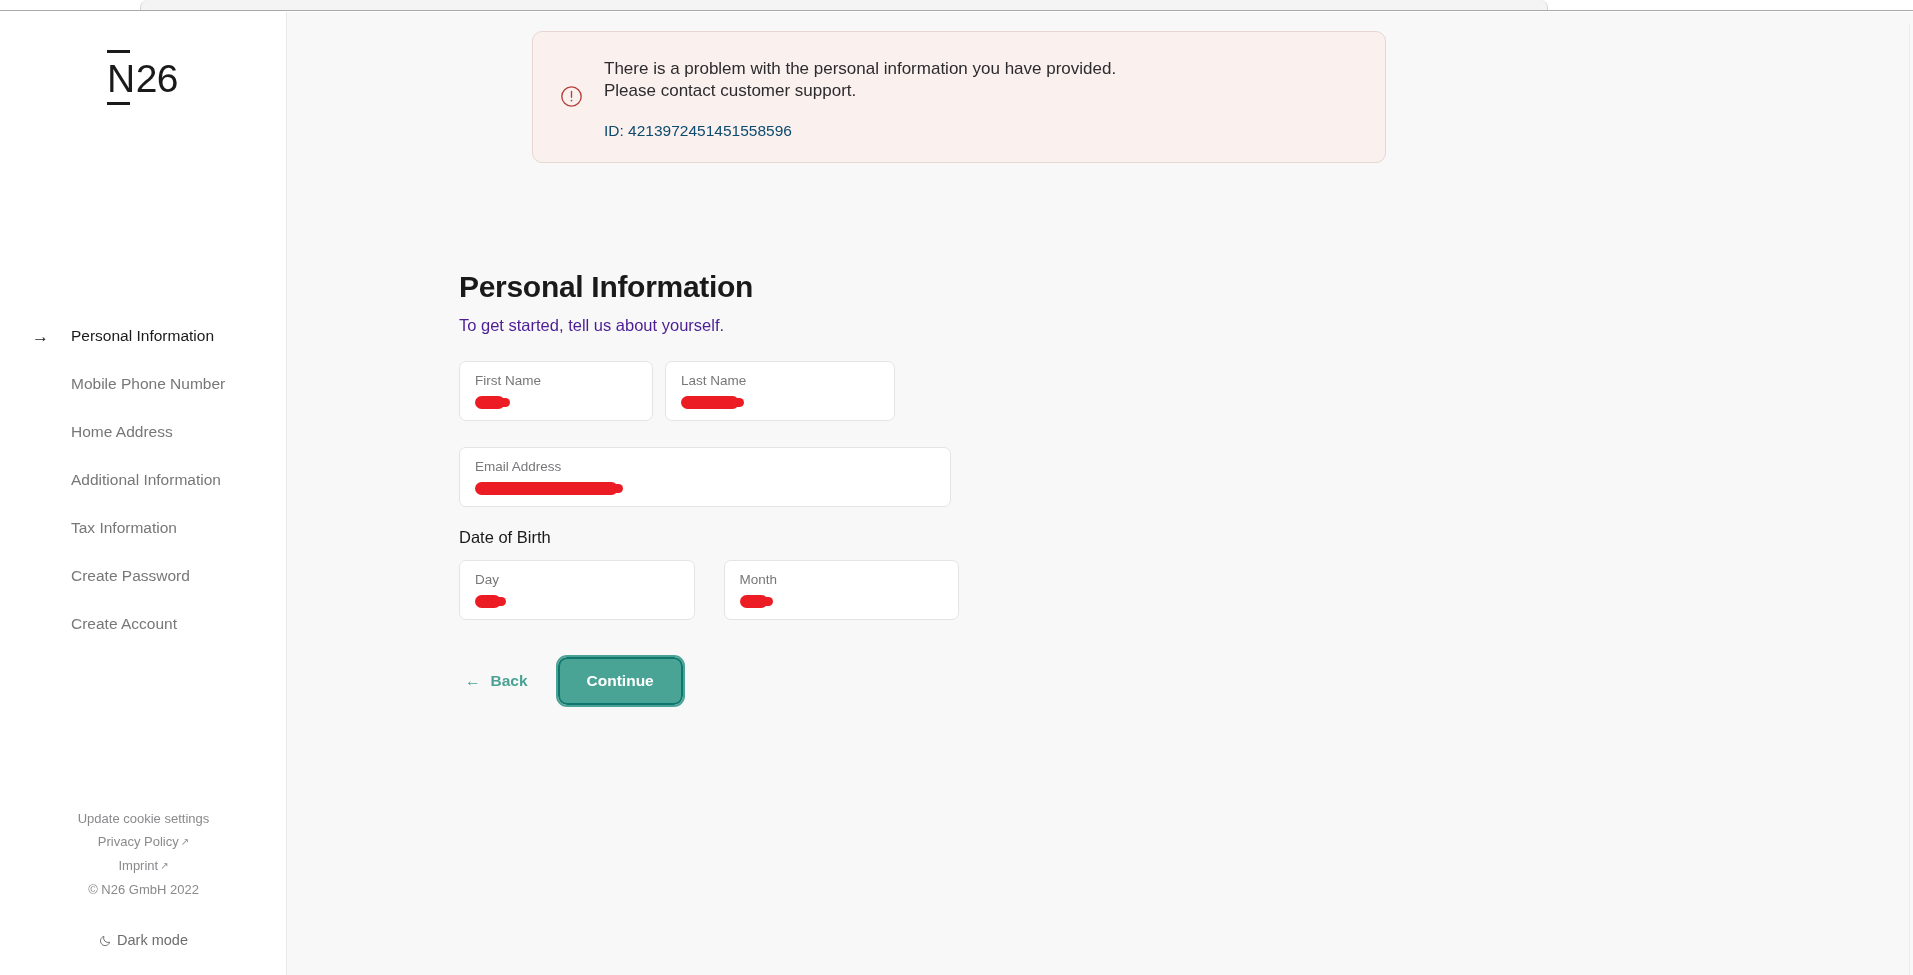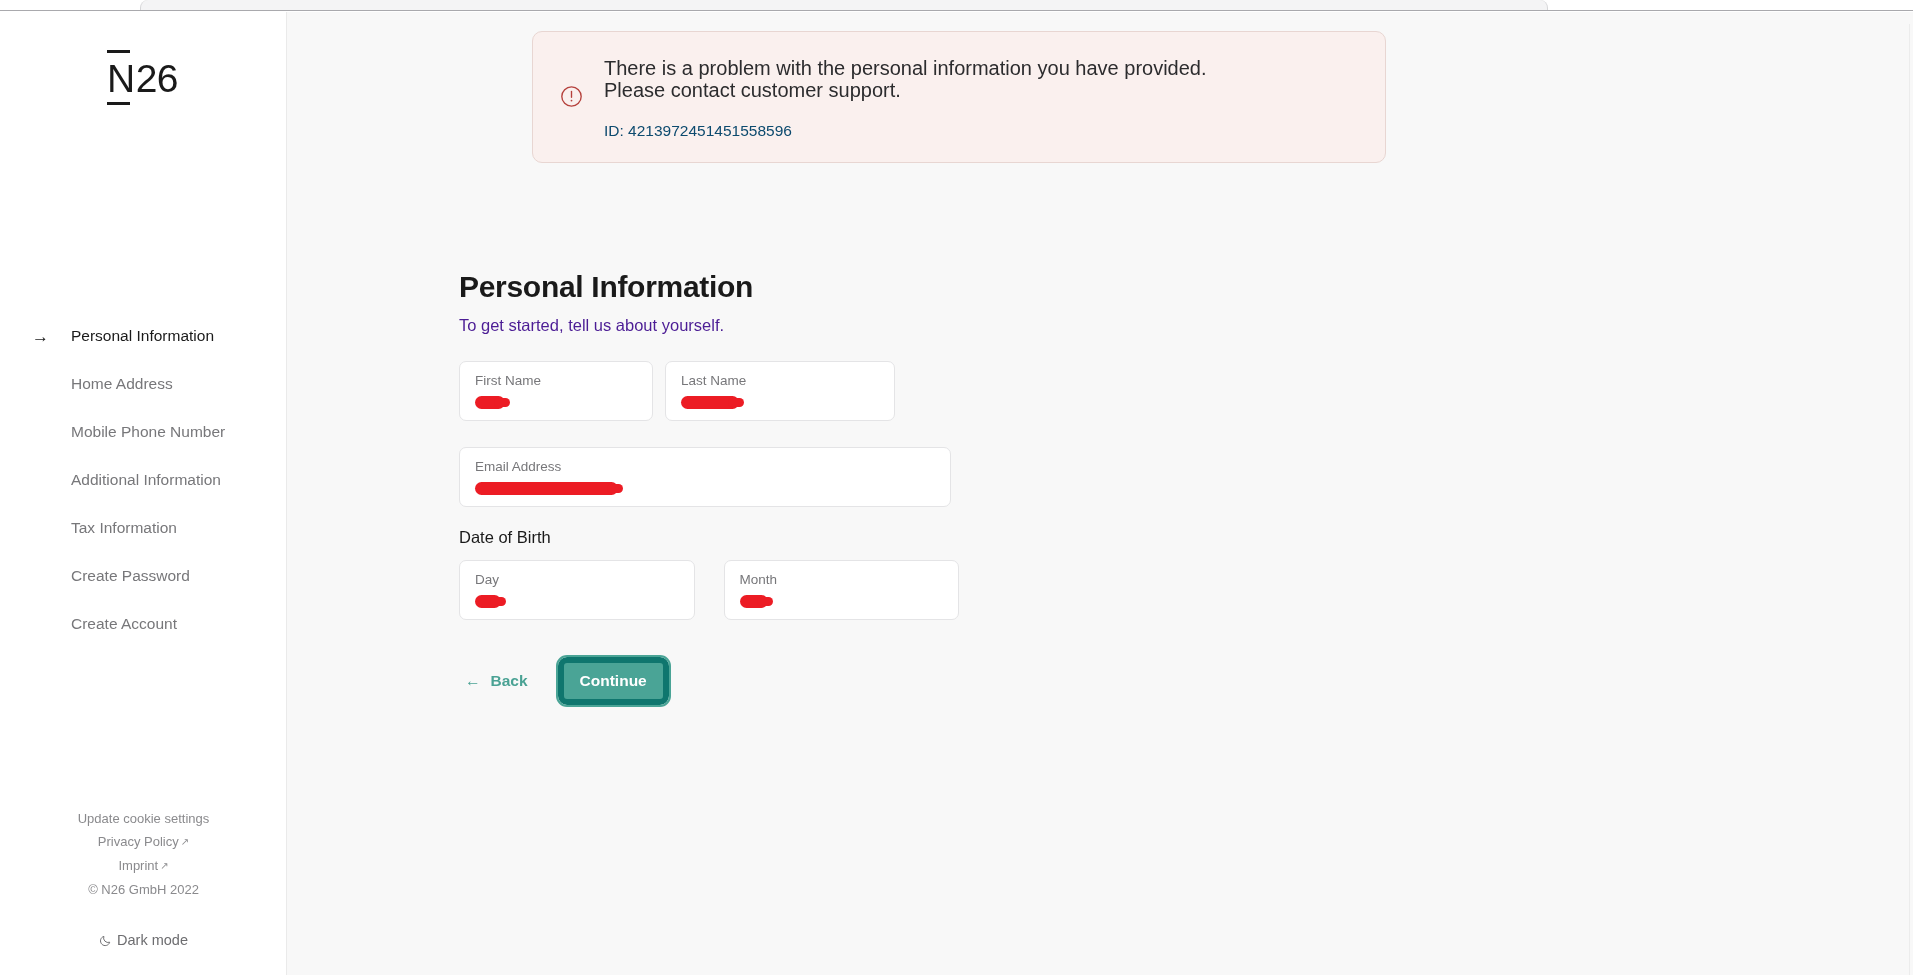--- a/index.html
+++ b/index.html
@@ -174,21 +174,21 @@
   .alert-icon {
     flex: 0 0 26px;
     margin-top: 30px;
     margin-left: 4px;
   }
   .alert-body {
     margin-left: 19px;
     padding-top: 4px;
   }
   .alert-line {
-    font-size: 20px;
+    font-size: 17px;
     color: #2c2c2e;
     line-height: 21.5px;
   }
   .alert-id {
     font-size: 15.5px;
     color: #0c4a6e;
     margin-top: 21px;
   }
 
   
@@ -283,26 +283,26 @@
     color: #4aa294;
     background: none;
     border: none;
     cursor: pointer;
     padding: 8px 6px;
     font-family: "Liberation Sans", sans-serif;
   }
   .continue-btn {
     background: #4aa496;
     color: #ffffff;
-    border: 6px solid #0f766e;
+    border: 2px solid #0f766e;
     outline: 2px solid #4aa496;
     border-radius: 9px;
     font-size: 15.5px;
     font-weight: 700;
-    padding: 0 16px;
+    padding: 0 27px;
     height: 48px;
     cursor: pointer;
     font-family: "Liberation Sans", sans-serif;
   }
 
   
   .scroll-gutter {
     position: absolute;
     top: 12px;
     right: 0;
@@ -326,25 +326,25 @@
     <div class="logo"><span class="n-wrap">N</span><span>26</span></div>
 
     <nav class="nav">
 
       <div class="nav-item active">
         <span class="nav-arrow">→</span>
         <span>Personal Information</span>
       </div>
 
       <div class="nav-item">
+        <span>Mobile Phone Number</span>
+      </div>
+
+      <div class="nav-item">
         <span>Home Address</span>
-      </div>
-
-      <div class="nav-item">
-        <span>Mobile Phone Number</span>
       </div>
 
       <div class="nav-item">
         <span>Additional Information</span>
       </div>
 
       <div class="nav-item">
         <span>Tax Information</span>
       </div>
 

